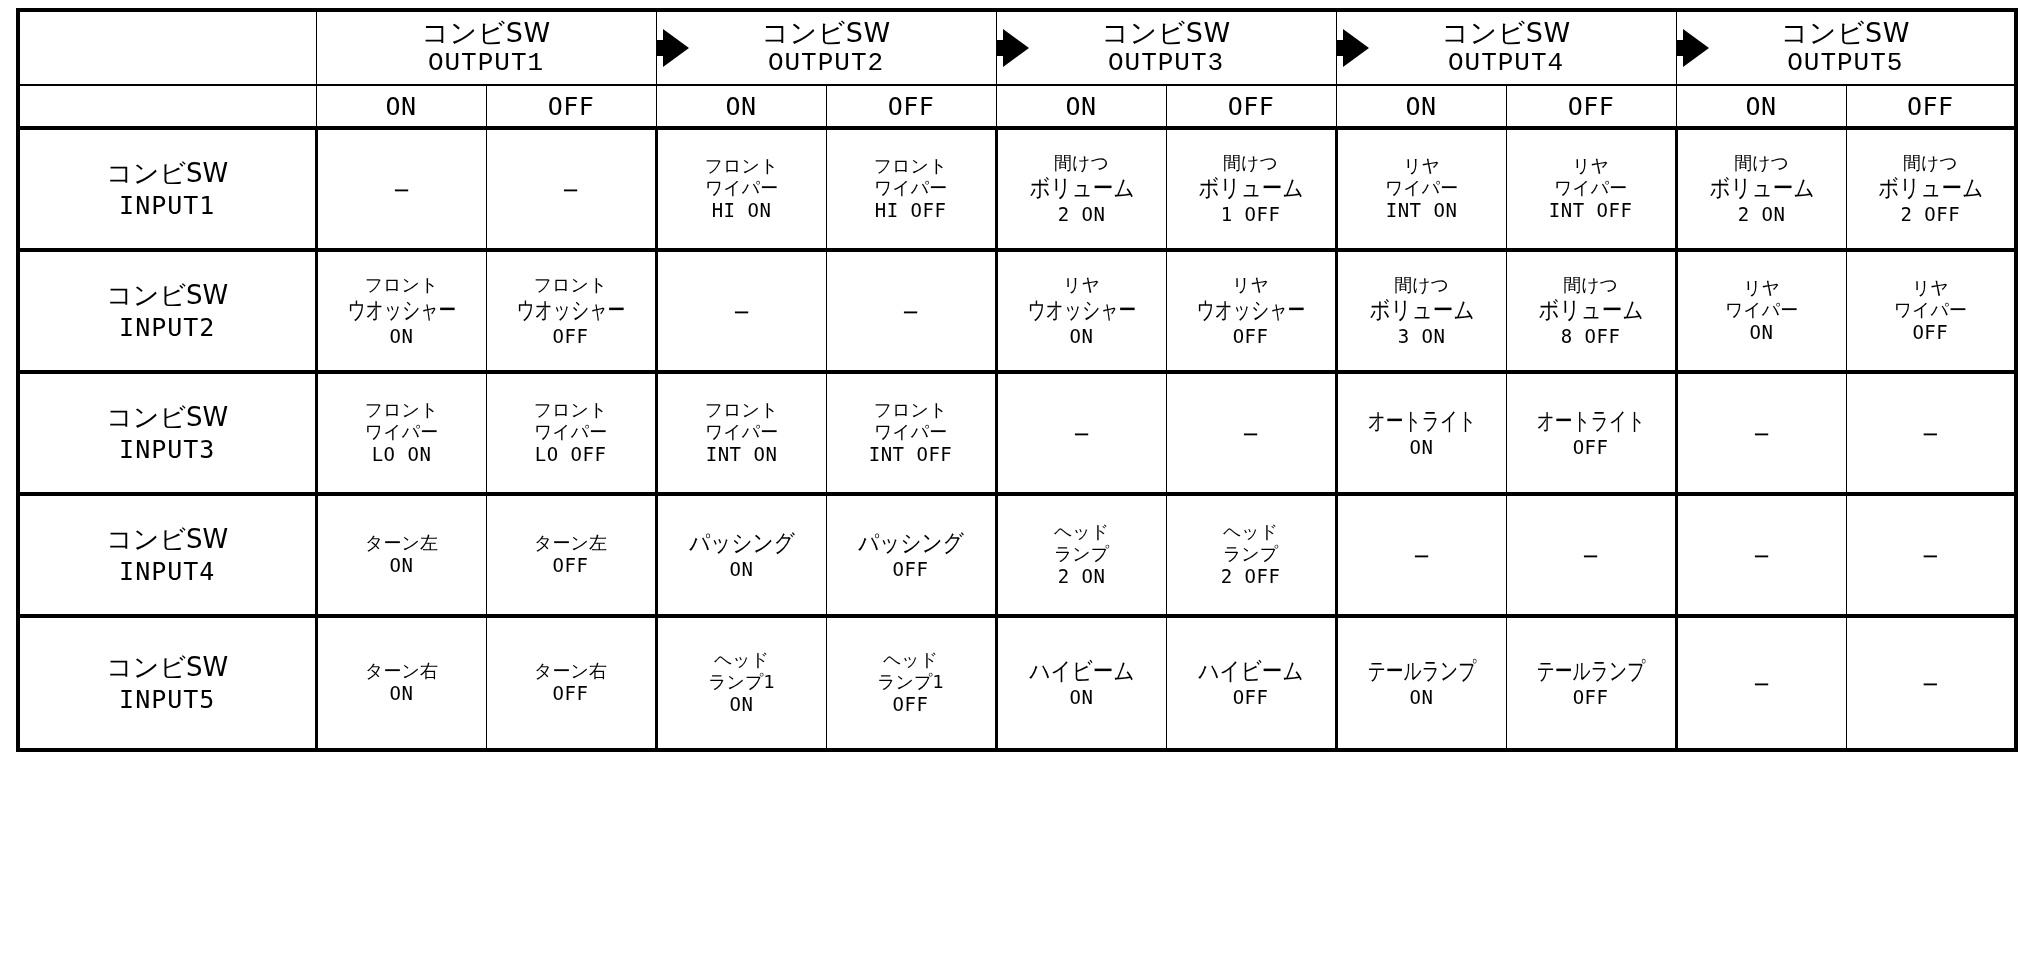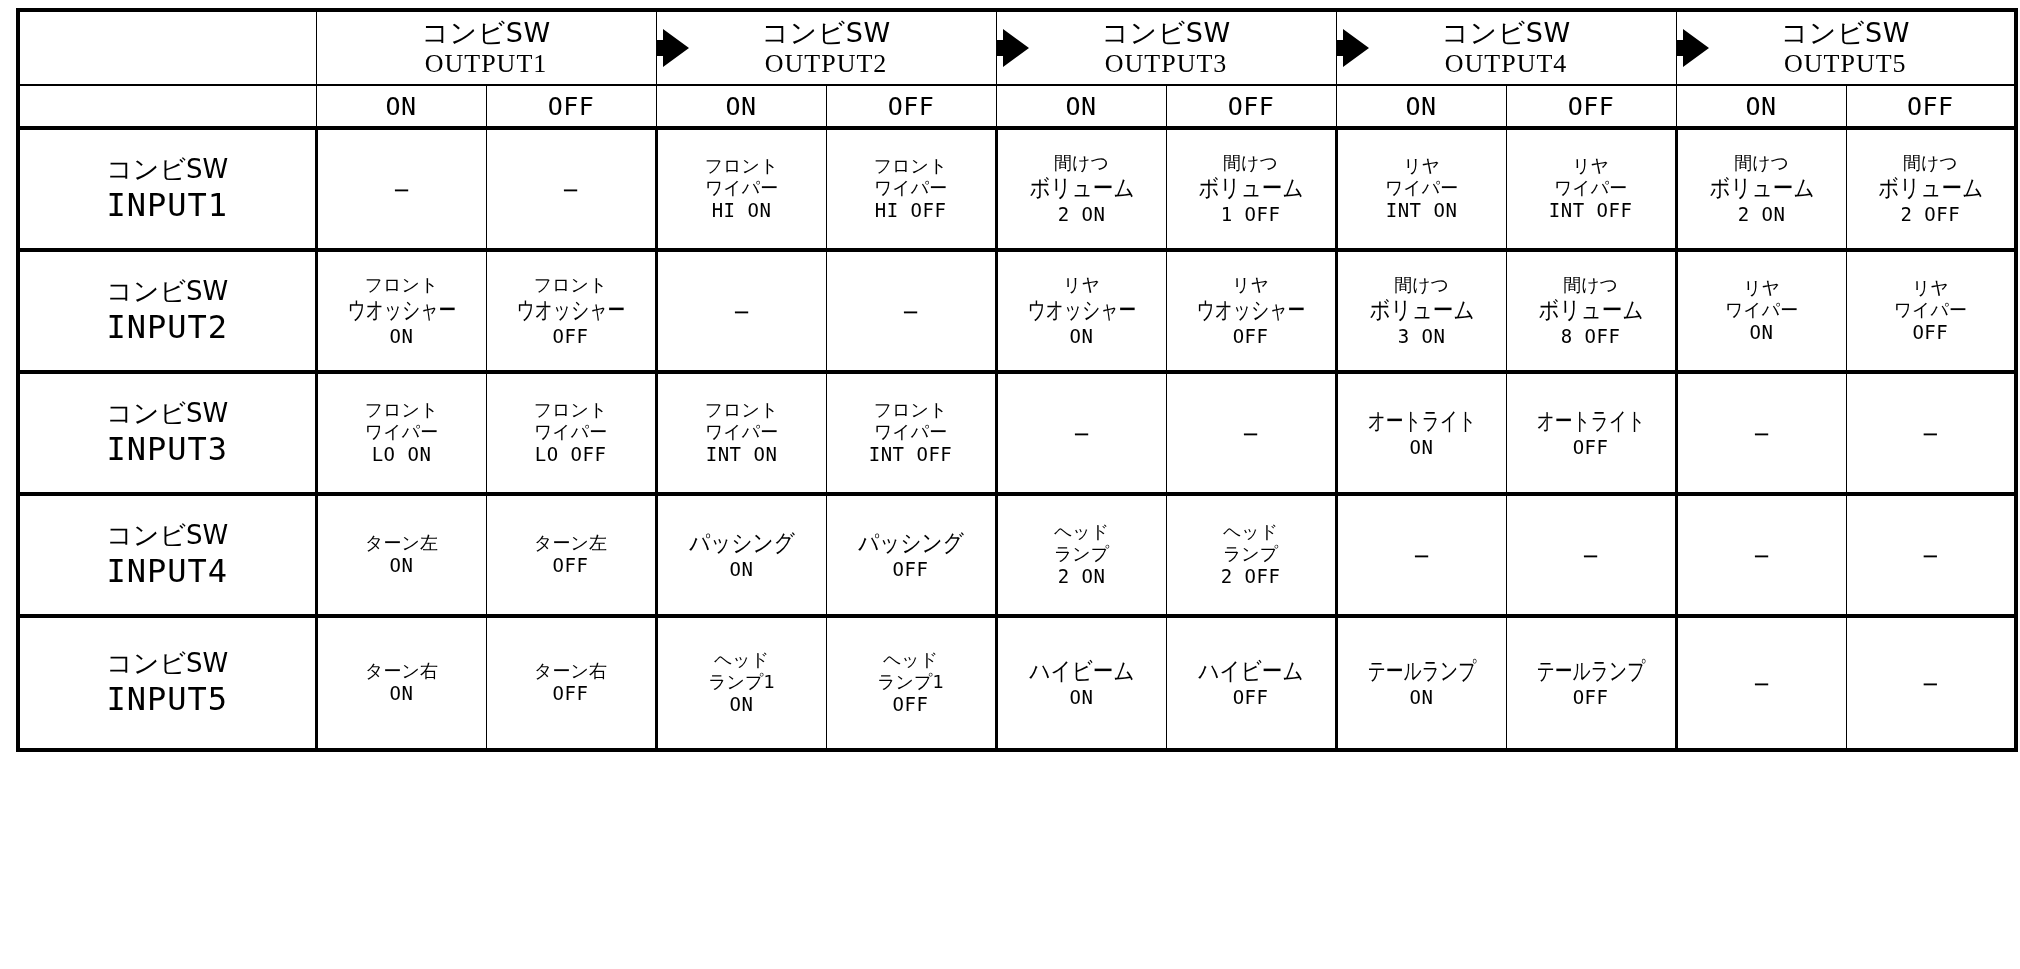--- a/index.html
+++ b/index.html
@@ -55,21 +55,21 @@
     border-right:3px solid #000;
   }
   .group-text{
     display:block;
     line-height:1.12;
     font-size:27px;
     letter-spacing:0.5px;
     white-space:nowrap;
   }
   .group-text .l1{display:block;}
-  .group-text .l2{display:block;font-family:Liberation Serif, serif;font-size:26px;letter-spacing:1px;}
+  .group-text .l2{display:block;font-family:Liberation Mono, monospace;font-size:26px;letter-spacing:1px;}
 
   
   .arrow{
     position:absolute;
     top:50%;
     left:-34px;
     transform:translateY(-50%);
     width:68px;height:42px;
     z-index:5;
     pointer-events:none;
@@ -142,21 +142,21 @@
     display:block;
     font-family:"DejaVu Sans Mono","Liberation Mono",monospace;
     font-size:30px;
     line-height:1;
   }
   .rowlabel-lines{display:block;}
   .rowlabel-lines .jp{display:block;font-size:26px;}
   .rowlabel-lines .ascii{
     display:block;
     font-family:"DejaVu Sans Mono","Liberation Mono",monospace;
-    font-size:32px;
+    font-size:25px;
     letter-spacing:1px;
   }
   
   tr.data-row.last td{height:130px;}
 </style>
 </head>
 <body>
 
 <div id="sheet">
   <table class="matrix">

